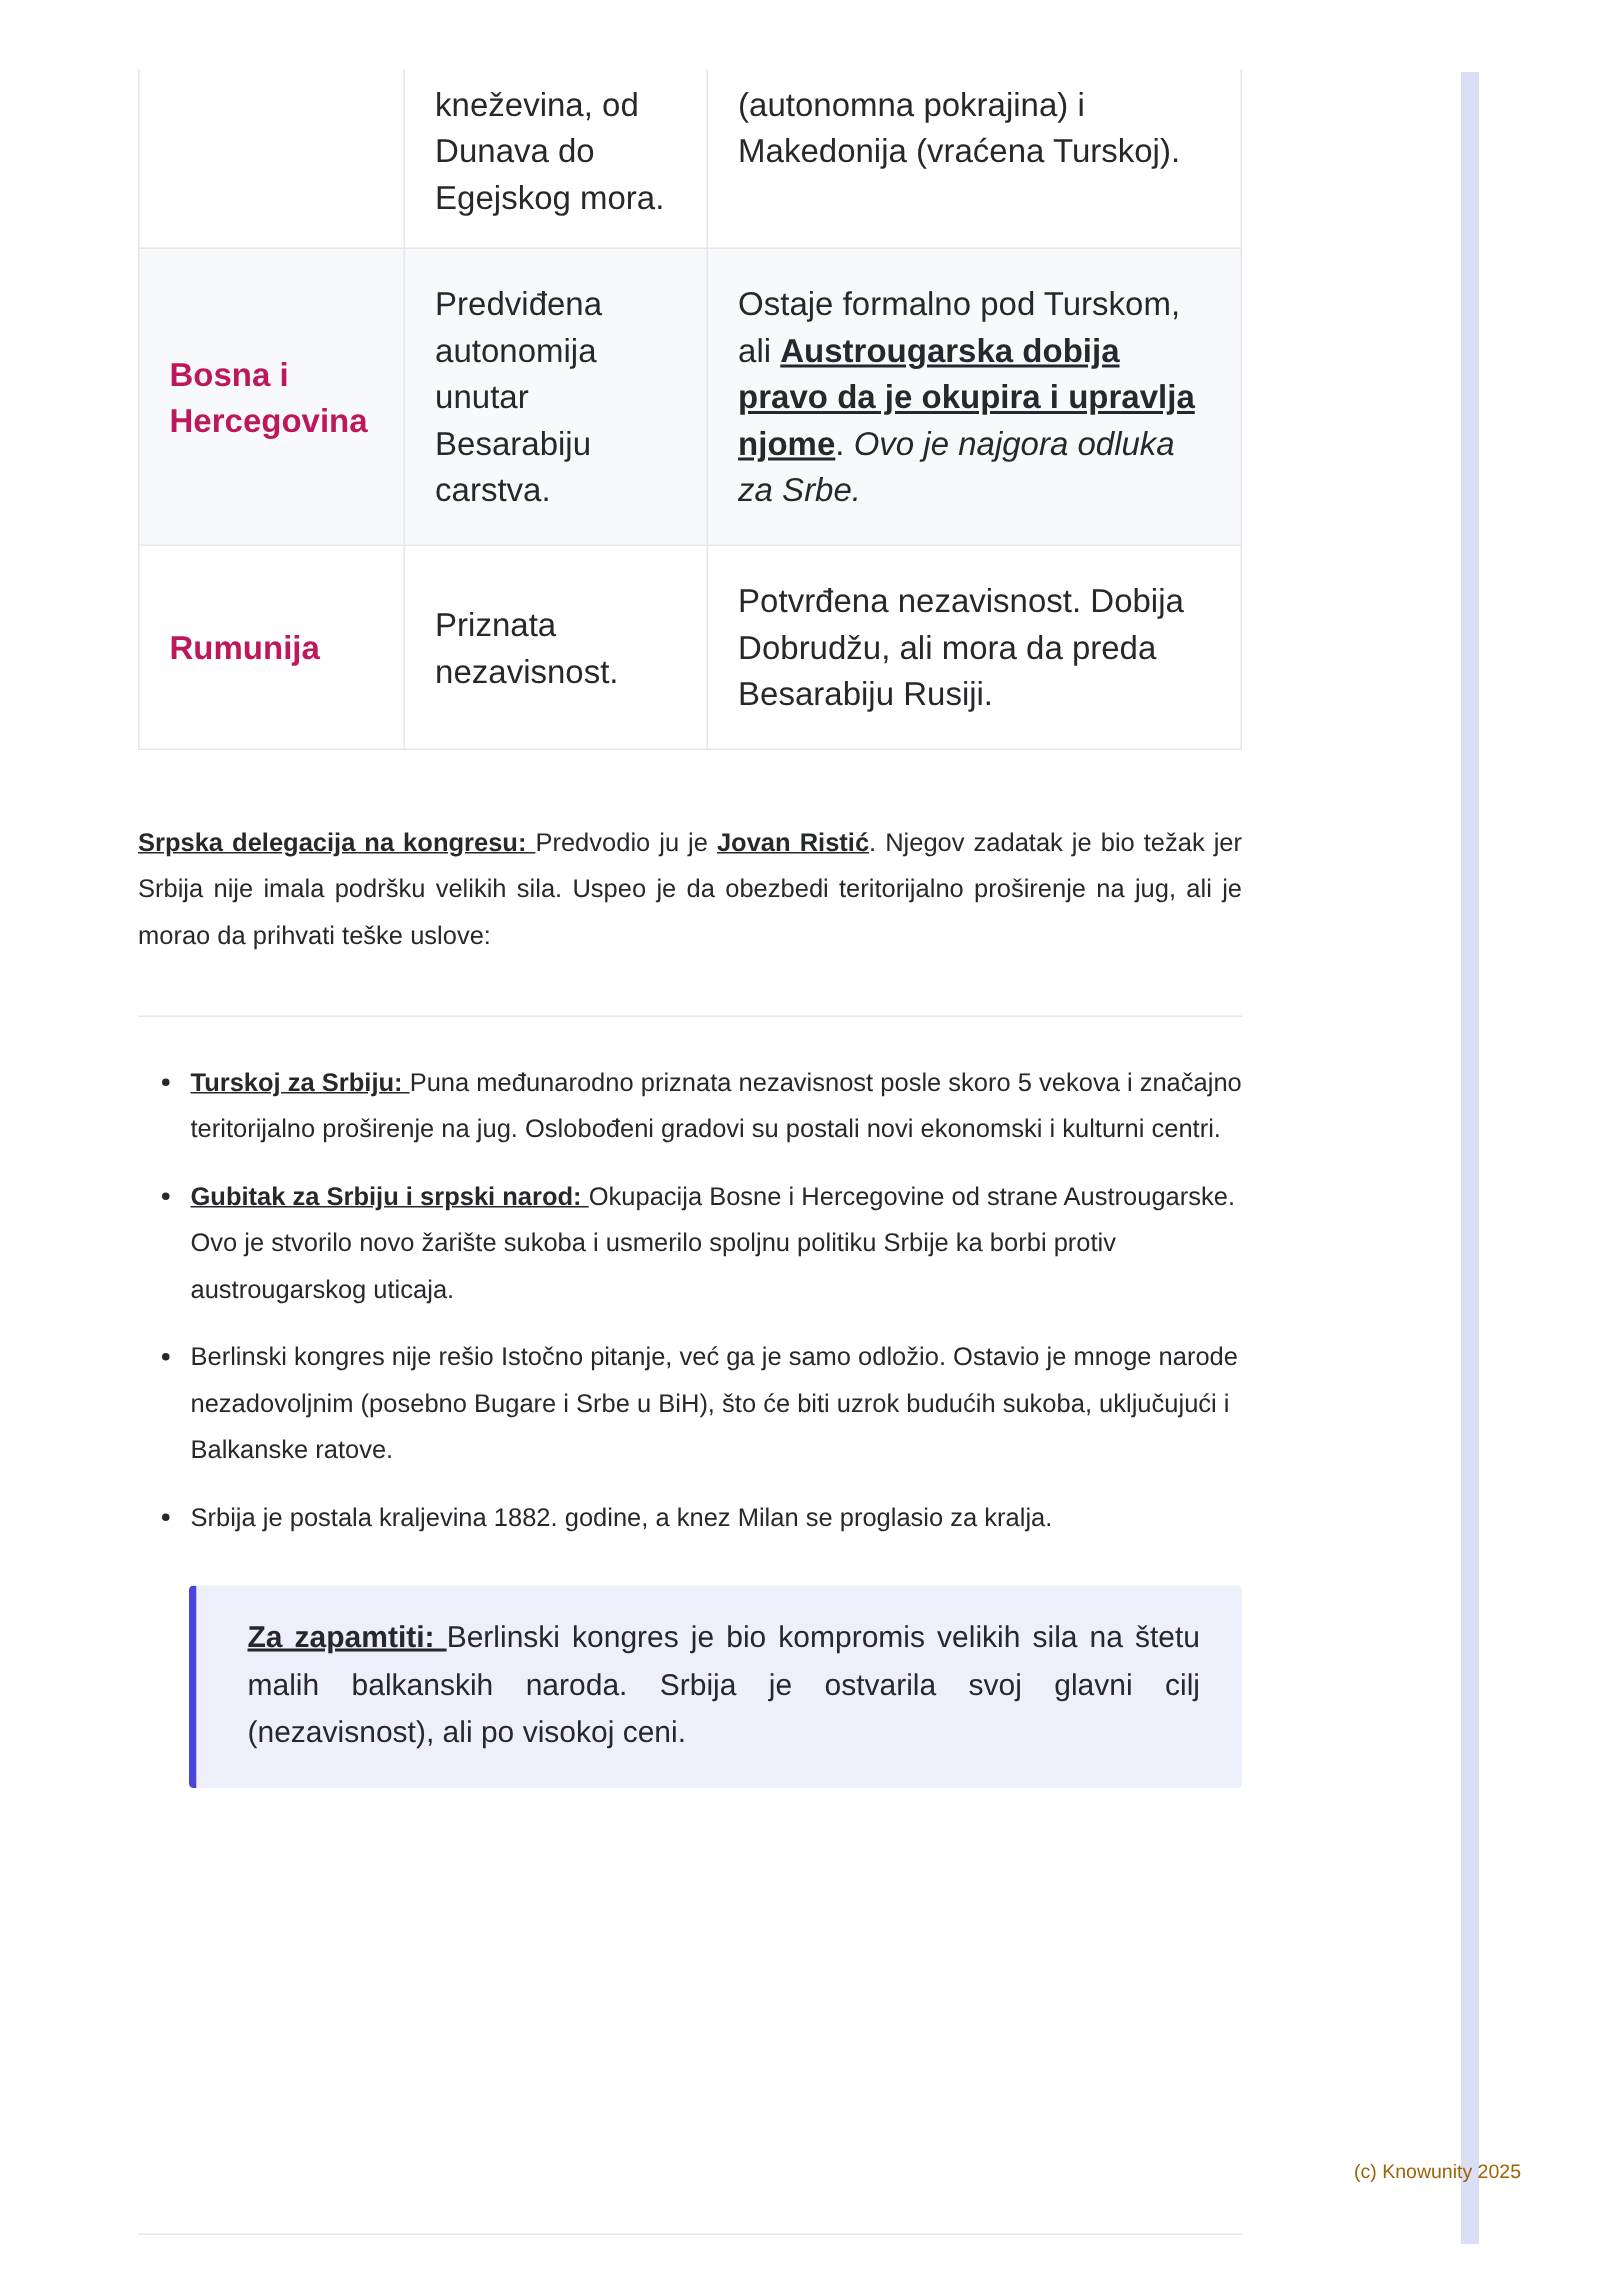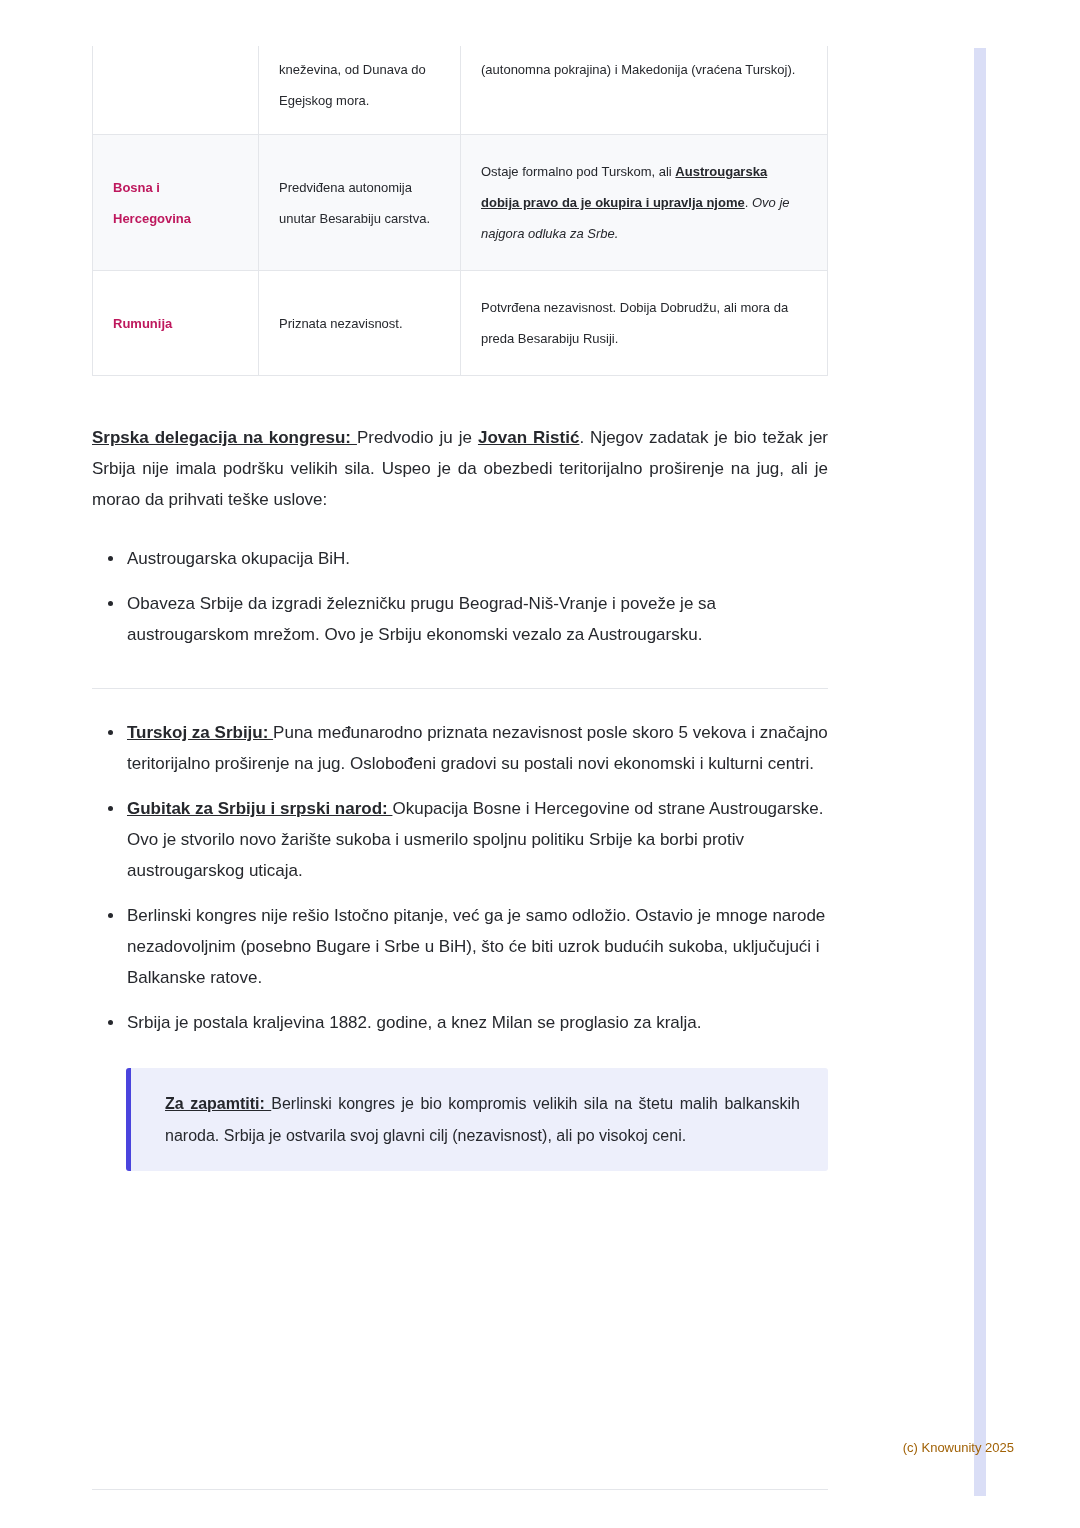--- a/index.html
+++ b/index.html
@@ -8,21 +8,21 @@
     width: 1080px; height: 1528px;
     background: #ffffff;
     position: relative;
     overflow: hidden;
     font-family: "Liberation Sans", "DejaVu Sans", sans-serif;
     color: #26282d;
   }
   .content { position: absolute; left: 92px; top: 0; width: 736px; }
 
   
-  table.doc-table { width: 100%; border-collapse: collapse; margin-top: 46px; font-size: 13px; }
+  table.doc-table { width: 100%; border-collapse: collapse; margin-top: 46px; font-size: 22px; }
   table.doc-table td {
     border: 1px solid #e4e6ea;
     padding: 21px 24px 21px 20px;
     vertical-align: middle;
     line-height: 31px;
   }
   table.doc-table tr.row-cut td { border-top: none; vertical-align: top; padding-top: 8px; padding-bottom: 18px; }
   table.doc-table tr.alt { background: #f8f9fb; }
   td.c1 { font-weight: bold; color: #be185d; }
 
@@ -44,21 +44,21 @@
     font-weight: bold; letter-spacing: 0.2px;
   }
 
   .callout {
     margin: 30px 0 0 34px;
     background: var(--callout-bg, #edeffb);
     border-left: 5px solid var(--callout-border, #4a44dd);
     border-radius: 3px;
     padding: 20px 28px 20px 34px;
   }
-  .callout p { margin: 0; font-size: 16px; line-height: 31.5px; text-align: justify; }
+  .callout p { margin: 0; font-size: 20px; line-height: 31.5px; text-align: justify; }
 
   .stripe {
     position: absolute; left: 974px; top: 48px;
     width: 12px; height: 1448px;
     background: var(--stripe, #dadef6);
     z-index: 1;
   }
   .footer {
     position: absolute; top: 1440px; right: 66px;
     font-size: 13px; color: #a16207; z-index: 2;
@@ -95,24 +95,20 @@
       <tr>
         <td class="c1">Rumunija</td>
         <td class="c2">Priznata nezavisnost.</td>
         <td class="c3"><span>Potvrđena nezavisnost. Dobija Dobrudžu, ali mora da preda Besarabiju Rusiji.</span></td>
       </tr>
     </tbody>
   </table>
 
   <p class="para"><span class="b">Srpska delegacija na kongresu: </span><span>Predvodio ju je </span><span class="b">Jovan Ristić</span><span>. Njegov zadatak je bio težak jer Srbija nije imala podršku velikih sila. Uspeo je da obezbedi teritorijalno proširenje na jug, ali je morao da prihvati teške uslove:</span></p>
 
-  <ul class="bullets">
-    <li><span>Austrougarska okupacija BiH.</span></li>
-    <li><span>Obaveza Srbije da izgradi železničku prugu Beograd-Niš-Vranje i poveže je sa austrougarskom mrežom. Ovo je Srbiju ekonomski vezalo za Austrougarsku.</span></li>
-  </ul>
 
   <hr class="divider">
 
 
   <ul class="bullets">
     <li><span class="b">Turskoj za Srbiju: </span><span>Puna međunarodno priznata nezavisnost posle skoro 5 vekova i značajno teritorijalno proširenje na jug. Oslobođeni gradovi su postali novi ekonomski i kulturni centri.</span></li>
     <li><span class="b">Gubitak za Srbiju i srpski narod: </span><span>Okupacija Bosne i Hercegovine od strane Austrougarske. Ovo je stvorilo novo žarište sukoba i usmerilo spoljnu politiku Srbije ka borbi protiv austrougarskog uticaja.</span></li>
     <li><span>Berlinski kongres nije rešio Istočno pitanje, već ga je samo odložio. Ostavio je mnoge narode nezadovoljnim (posebno Bugare i Srbe u BiH), što će biti uzrok budućih sukoba, uključujući i Balkanske ratove.</span></li>
     <li><span>Srbija je postala kraljevina 1882. godine, a knez Milan se proglasio za kralja.</span></li>
   </ul>

